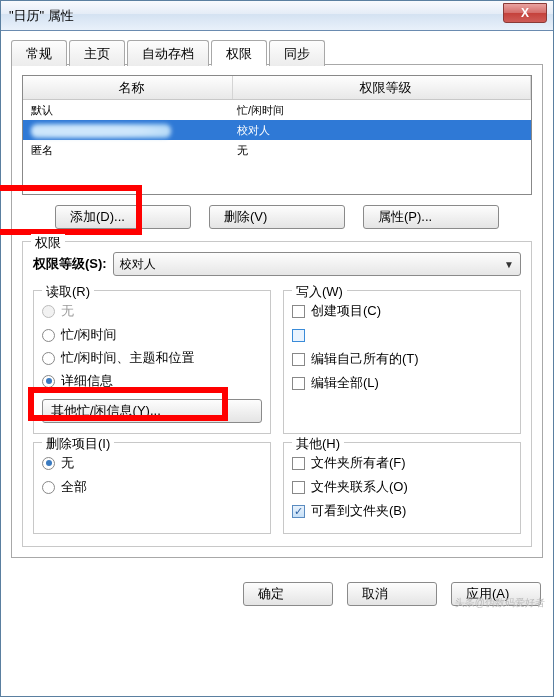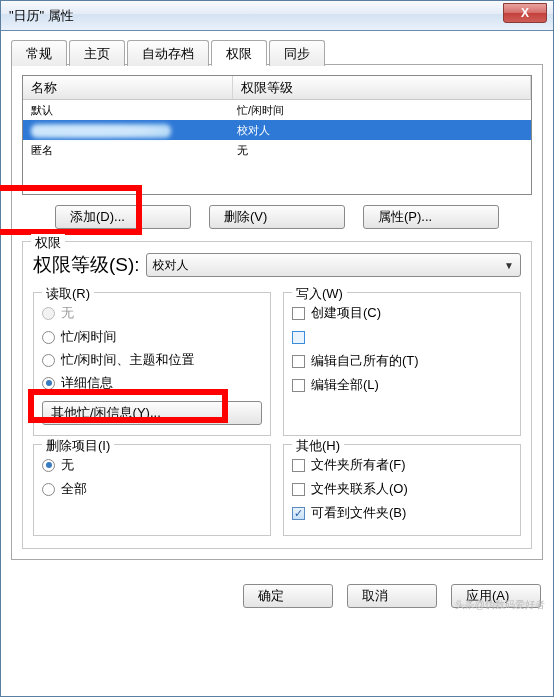--- a/index.html
+++ b/index.html
@@ -89,20 +89,21 @@
     display: flex;
     height: 24px;
     background: linear-gradient(to bottom, #fefefe, #e8e8e8);
     border-bottom: 1px solid #c8c8c8;
   }
   .lh-col {
     line-height: 24px;
     padding-left: 8px;
     font-size: 13px;
     border-right: 1px solid #d4d4d4;
+    text-align: center;
   }
   .lh-col.c1 { width: 210px; }
   .lh-col.c2 { flex: 1; }
   .list-row {
     display: flex;
     height: 20px;
     line-height: 20px;
     font-size: 11px;
   }
   .list-row .c1 { width: 210px; padding-left: 8px; }
@@ -152,21 +153,21 @@
     background: #fff;
     padding: 0 4px;
     font-size: 13px;
   }
   .fs-row {
     display: flex;
     align-items: center;
     gap: 6px;
     margin-bottom: 6px;
   }
-  .fs-label { font-size: 19px; }
+  .fs-label { font-size: 13px; font-weight: bold; }
   .combo {
     flex: 1;
     height: 24px;
     border: 1px solid #8a8a8a;
     background: linear-gradient(to bottom, #fdfdfd, #e6e6e6);
     border-radius: 3px;
     display: flex;
     align-items: center;
     padding: 0 6px;
     position: relative;

